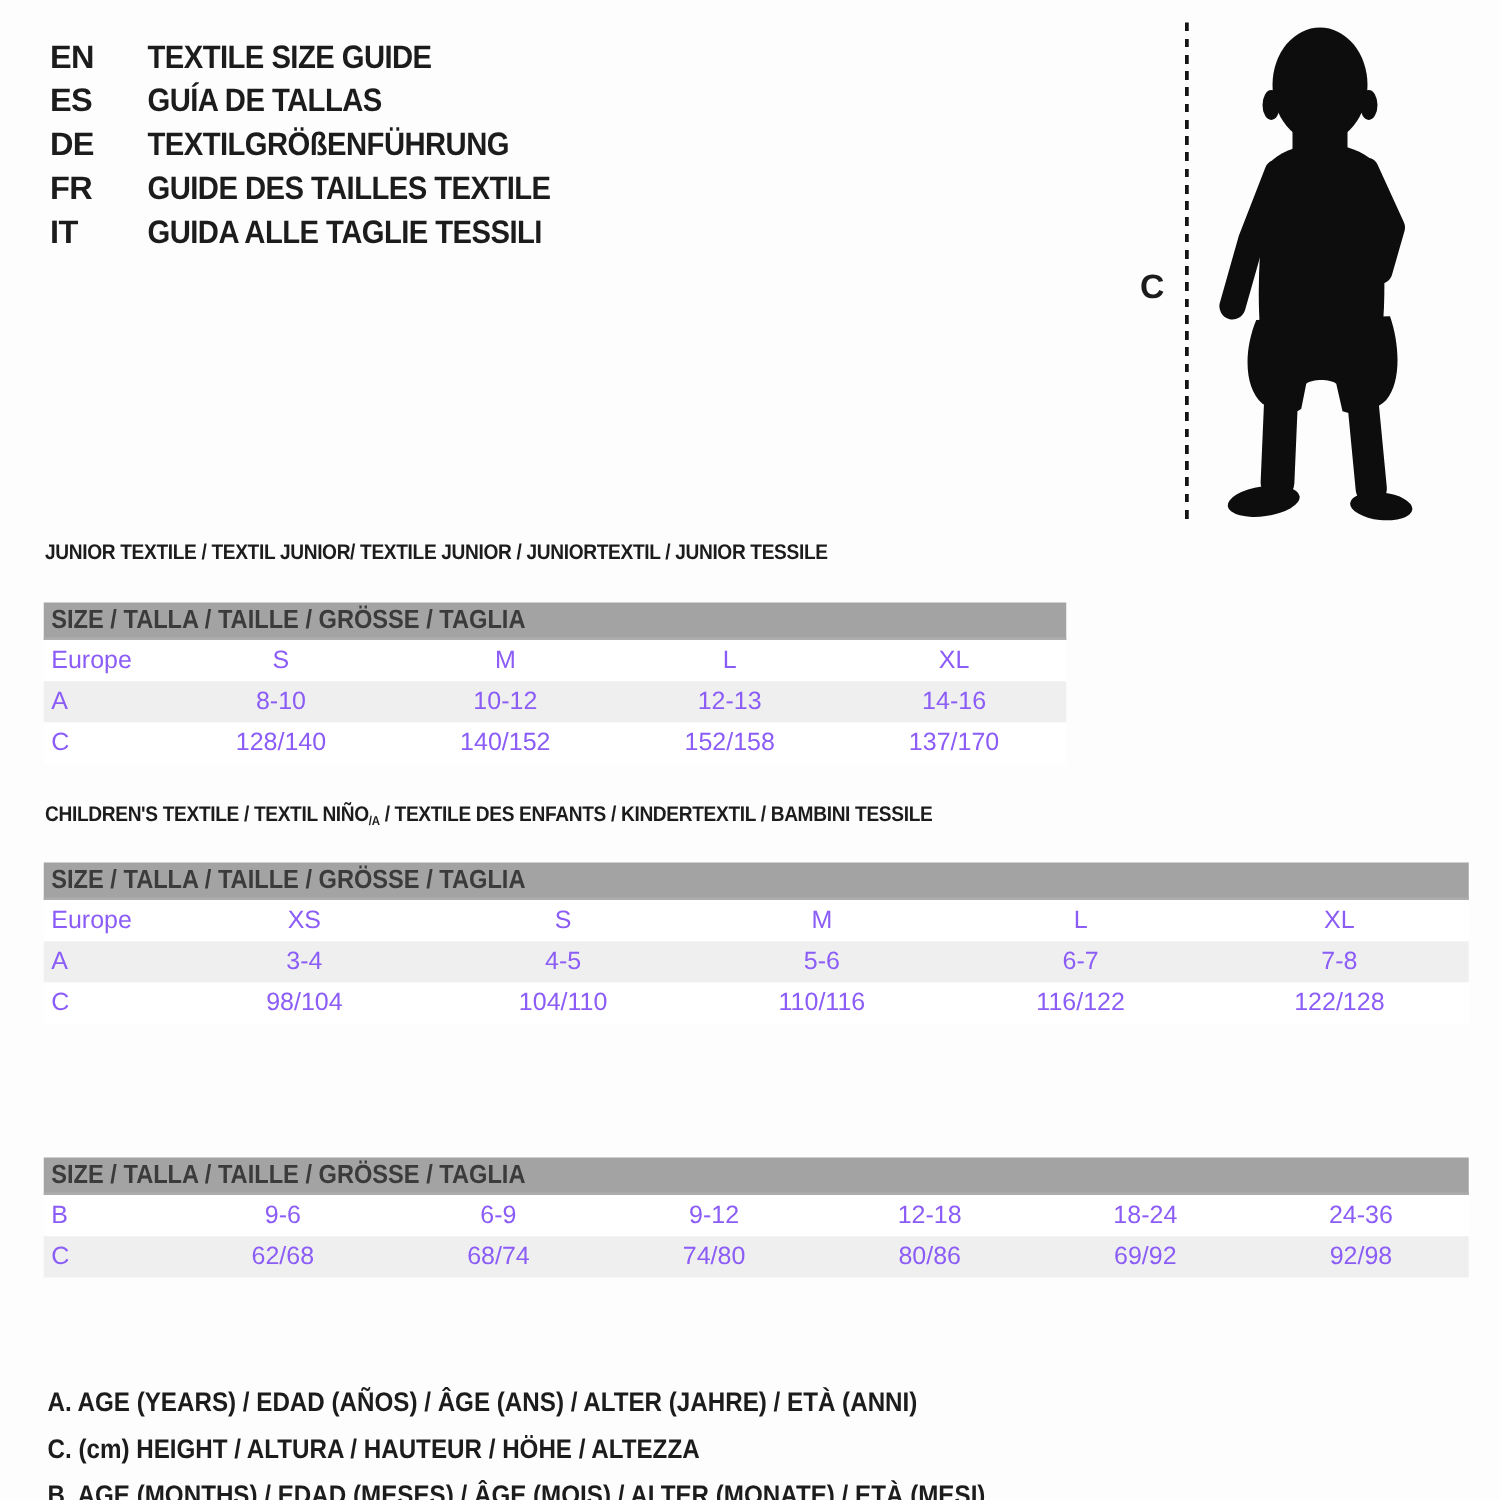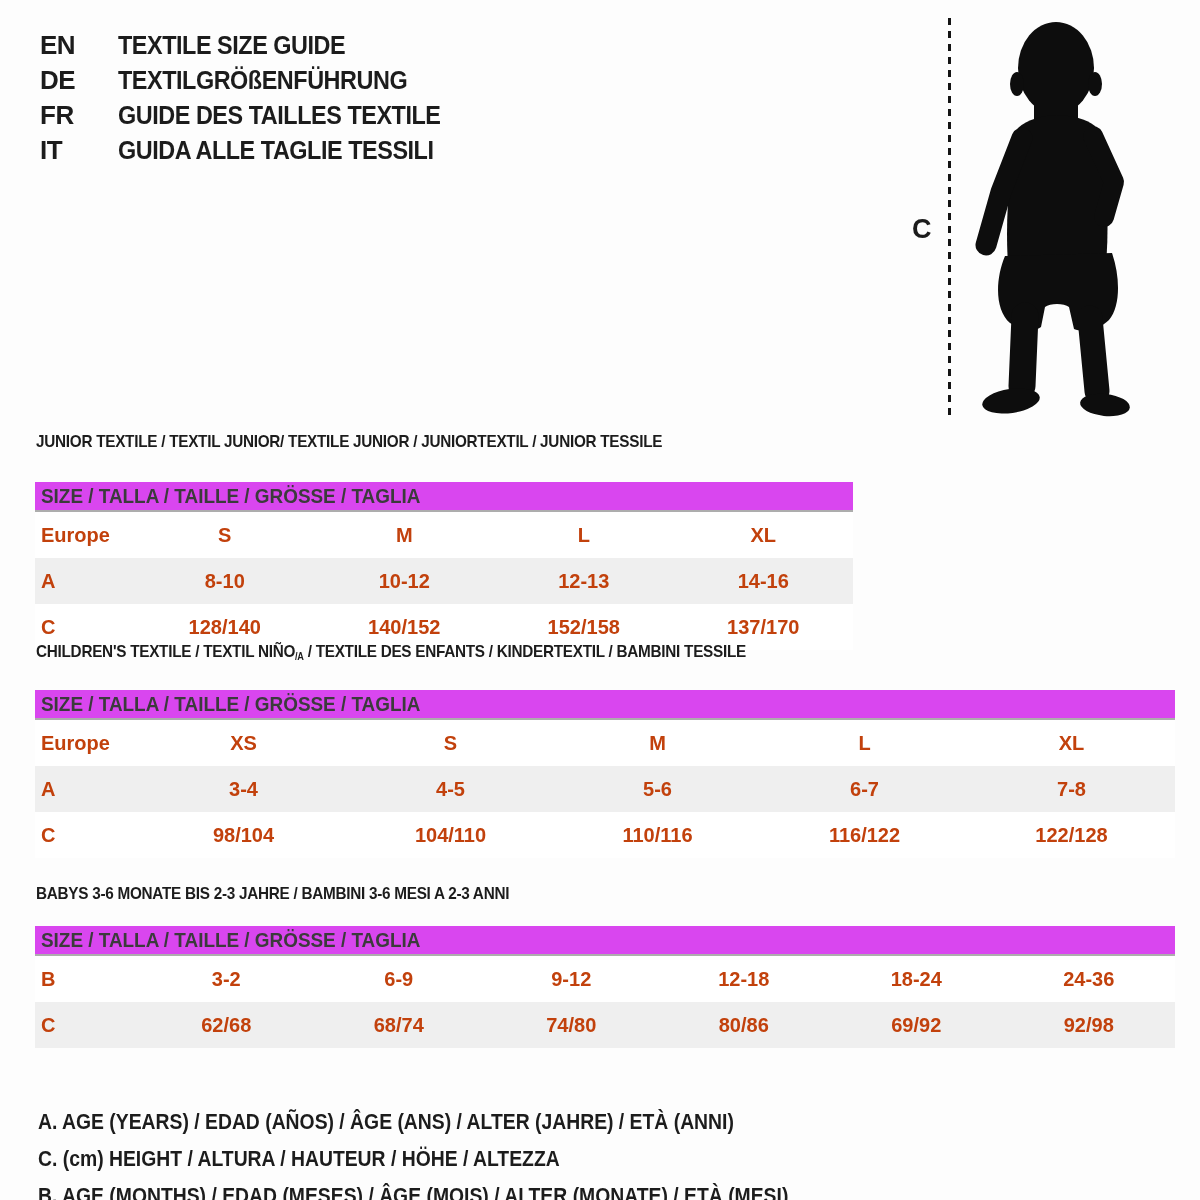--- a/index.html
+++ b/index.html
@@ -16,42 +16,46 @@
   
   .dash{position:absolute;left:948px;top:18px;width:3px;height:398px;
     background:repeating-linear-gradient(to bottom,#141414 0 7px,transparent 7px 13px);}
   .cmark{position:absolute;left:912px;top:214px;font-size:27px;font-weight:700;}
   .baby{position:absolute;left:972px;top:16px;width:170px;height:405px;}
   
   .sec-title{position:absolute;left:36px;font-size:17px;font-weight:700;white-space:nowrap;letter-spacing:-0.3px;}
   .subsm{font-size:0.6em;vertical-align:-0.3em;}
   
   .tbl{position:absolute;left:35px;}
-  .bar{height:30px;background:#d946ef;border-bottom:2px solid #adadad;display:flex;align-items:center;
+  .bar{height:30px;background:#a3a3a3;border-bottom:2px solid #adadad;display:flex;align-items:center;
        font-size:21px;font-weight:700;color:#3b3b3b;padding-left:6px;box-sizing:border-box;}
-  .row{display:grid;height:46px;align-items:center;font-size:20px;font-weight:700;color:#c2410c;background:#fff;}
+  .row{display:grid;height:33px;align-items:center;font-size:20px;font-weight:400;color:#8b5cf6;background:#fff;}
   .row.alt{background:#efefef;}
   .t1{grid-template-columns:100px repeat(4,1fr);}
   .t2{grid-template-columns:105px repeat(5,1fr);}
   .t3{grid-template-columns:105px repeat(6,1fr);}
   .lbl{text-align:left;padding-left:6px;}
   .c{text-align:center;}
   
   .legend{position:absolute;left:38px;top:1064px;margin-top:40px;}
   .legend-line{height:37px;display:flex;align-items:center;font-size:21.5px;font-weight:700;white-space:nowrap;}
 </style>
 </head>
 <body>
 
 <div class="page">
 
   <div class="langs">
     <div class="lang-row">
       <span class="lang-code">EN</span>
       <span class="cx">TEXTILE SIZE GUIDE</span>
+    </div>
+    <div class="lang-row">
+      <span class="lang-code">ES</span>
+      <span class="cx">GUÍA DE TALLAS</span>
     </div>
     <div class="lang-row">
       <span class="lang-code">DE</span>
       <span class="cx">TEXTILGRÖßENFÜHRUNG</span>
     </div>
     <div class="lang-row">
       <span class="lang-code">FR</span>
       <span class="cx">GUIDE DES TAILLES TEXTILE</span>
     </div>
     <div class="lang-row">
@@ -139,30 +143,27 @@
     <div class="row t2">
       <span class="lbl">C</span>
       <span class="c">98/104</span>
       <span class="c">104/110</span>
       <span class="c">110/116</span>
       <span class="c">116/122</span>
       <span class="c">122/128</span>
     </div>
   </div>
 
-  <div class="sec-title" style="top:884px;">
-    <span class="cx">BABYS 3-6 MONATE BIS 2-3 JAHRE / BAMBINI 3-6 MESI A 2-3 ANNI</span>
-  </div>
   <div class="tbl" style="top:926px;width:1140px;">
     <div class="bar">
       <span class="cx">SIZE / TALLA / TAILLE / GRÖSSE / TAGLIA</span>
     </div>
     <div class="row t3">
       <span class="lbl">B</span>
-      <span class="c">3-2</span>
+      <span class="c">9-6</span>
       <span class="c">6-9</span>
       <span class="c">9-12</span>
       <span class="c">12-18</span>
       <span class="c">18-24</span>
       <span class="c">24-36</span>
     </div>
     <div class="row t3 alt">
       <span class="lbl">C</span>
       <span class="c">62/68</span>
       <span class="c">68/74</span>

